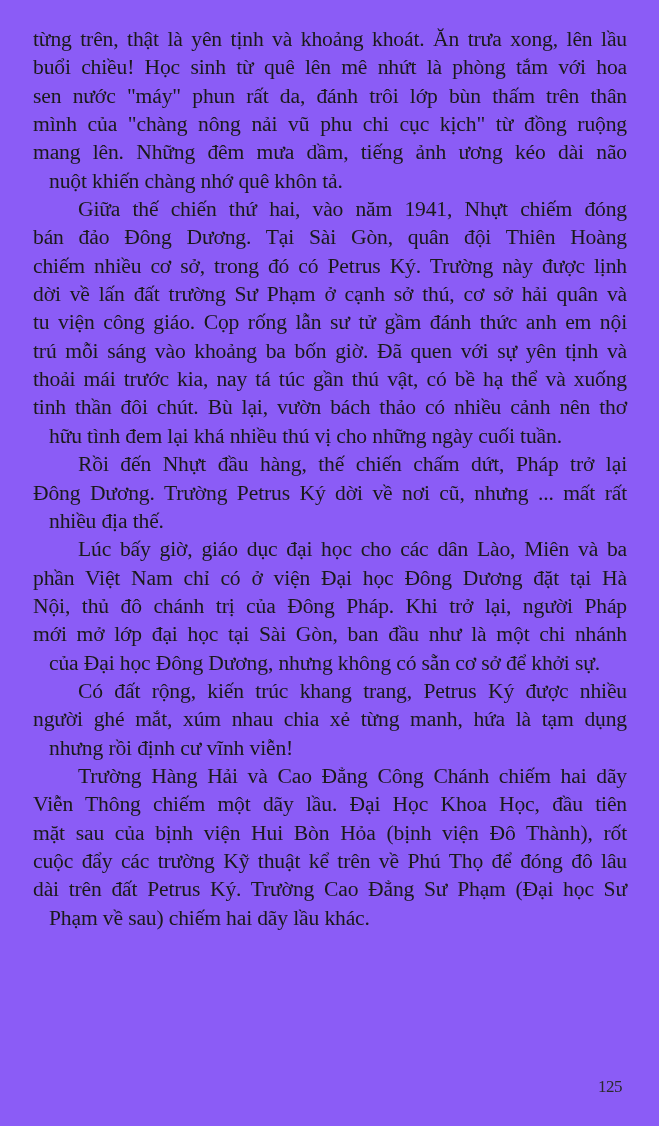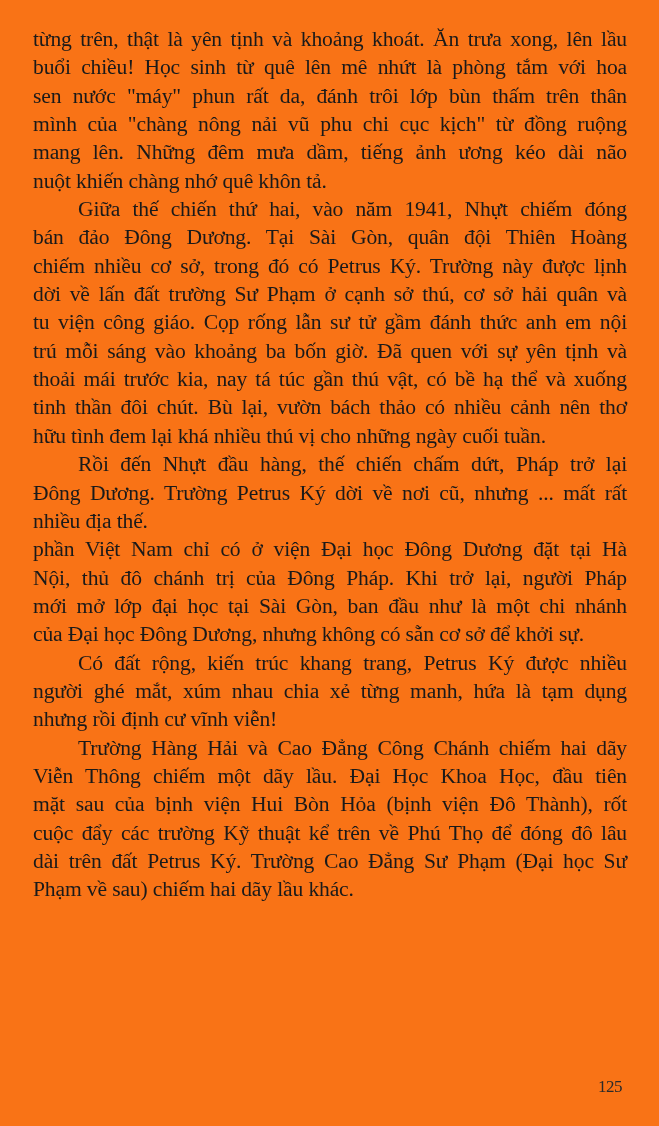--- a/index.html
+++ b/index.html
@@ -3,36 +3,36 @@
 <meta charset="utf-8">
 <style>
   html, body { margin: 0; padding: 0; }
   body {
     width: 659px; height: 1126px; overflow: hidden;
     background: #ffffff;
     position: relative;
   }
   .page {
     position: absolute; left: 0; top: 0; width: 659px; height: 1126px;
-    background: #f97316;
+    background: #8b5cf6;
   }
   .body-text {
     position: absolute;
     left: 33px; top: 25px; width: 594px;
     font-family: "Liberation Serif", "DejaVu Serif", serif;
     font-size: 21.6px;
     line-height: 28.35px;
     color: #1a1a1a;
     text-align: justify;
     letter-spacing: -0.15px;
   }
   .body-text p { margin: 0; }
   .body-text p.indent { text-indent: 45px; font-family: Liberation Serif, serif; }
   .line { display: block; text-align: justify; text-align-last: justify; white-space: nowrap; }
-  .line.last { text-align-last: left; }
+  .line.last { text-align-last: left; margin-left: 16px; }
   .page-number {
     position: absolute; left: 598px; top: 1077px;
     font-family: "Liberation Serif", "DejaVu Serif", serif;
     font-size: 17px; color: #2a2a2a; letter-spacing: -0.5px;
   }
 </style>
 </head>
 <body>
 
 <div class="page">
@@ -55,20 +55,21 @@
       <span class="line" style="text-indent:0">thoải mái trước kia, nay tá túc gần thú vật, có bề hạ thể và xuống</span>
       <span class="line" style="text-indent:0">tinh thần đôi chút. Bù lại, vườn bách thảo có nhiều cảnh nên thơ</span>
       <span class="line last" style="text-indent:0">hữu tình đem lại khá nhiều thú vị cho những ngày cuối tuần.</span>
     </p>
     <p class="indent">
       <span class="line">Rồi đến Nhựt đầu hàng, thế chiến chấm dứt, Pháp trở lại</span>
       <span class="line" style="text-indent:0">Đông Dương. Trường Petrus Ký dời về nơi cũ, nhưng ... mất rất</span>
       <span class="line last" style="text-indent:0">nhiều địa thế.</span>
     </p>
     <p class="indent">
+      <span class="line">Lúc bấy giờ, giáo dục đại học cho các dân Lào, Miên và ba</span>
       <span class="line" style="text-indent:0">phần Việt Nam chỉ có ở viện Đại học Đông Dương đặt tại Hà</span>
       <span class="line" style="text-indent:0">Nội, thủ đô chánh trị của Đông Pháp. Khi trở lại, người Pháp</span>
       <span class="line" style="text-indent:0">mới mở lớp đại học tại Sài Gòn, ban đầu như là một chi nhánh</span>
       <span class="line last" style="text-indent:0">của Đại học Đông Dương, nhưng không có sẵn cơ sở để khởi sự.</span>
     </p>
     <p class="indent">
       <span class="line">Có đất rộng, kiến trúc khang trang, Petrus Ký được nhiều</span>
       <span class="line" style="text-indent:0">người ghé mắt, xúm nhau chia xẻ từng manh, hứa là tạm dụng</span>
       <span class="line last" style="text-indent:0">nhưng rồi định cư vĩnh viễn!</span>
     </p>

